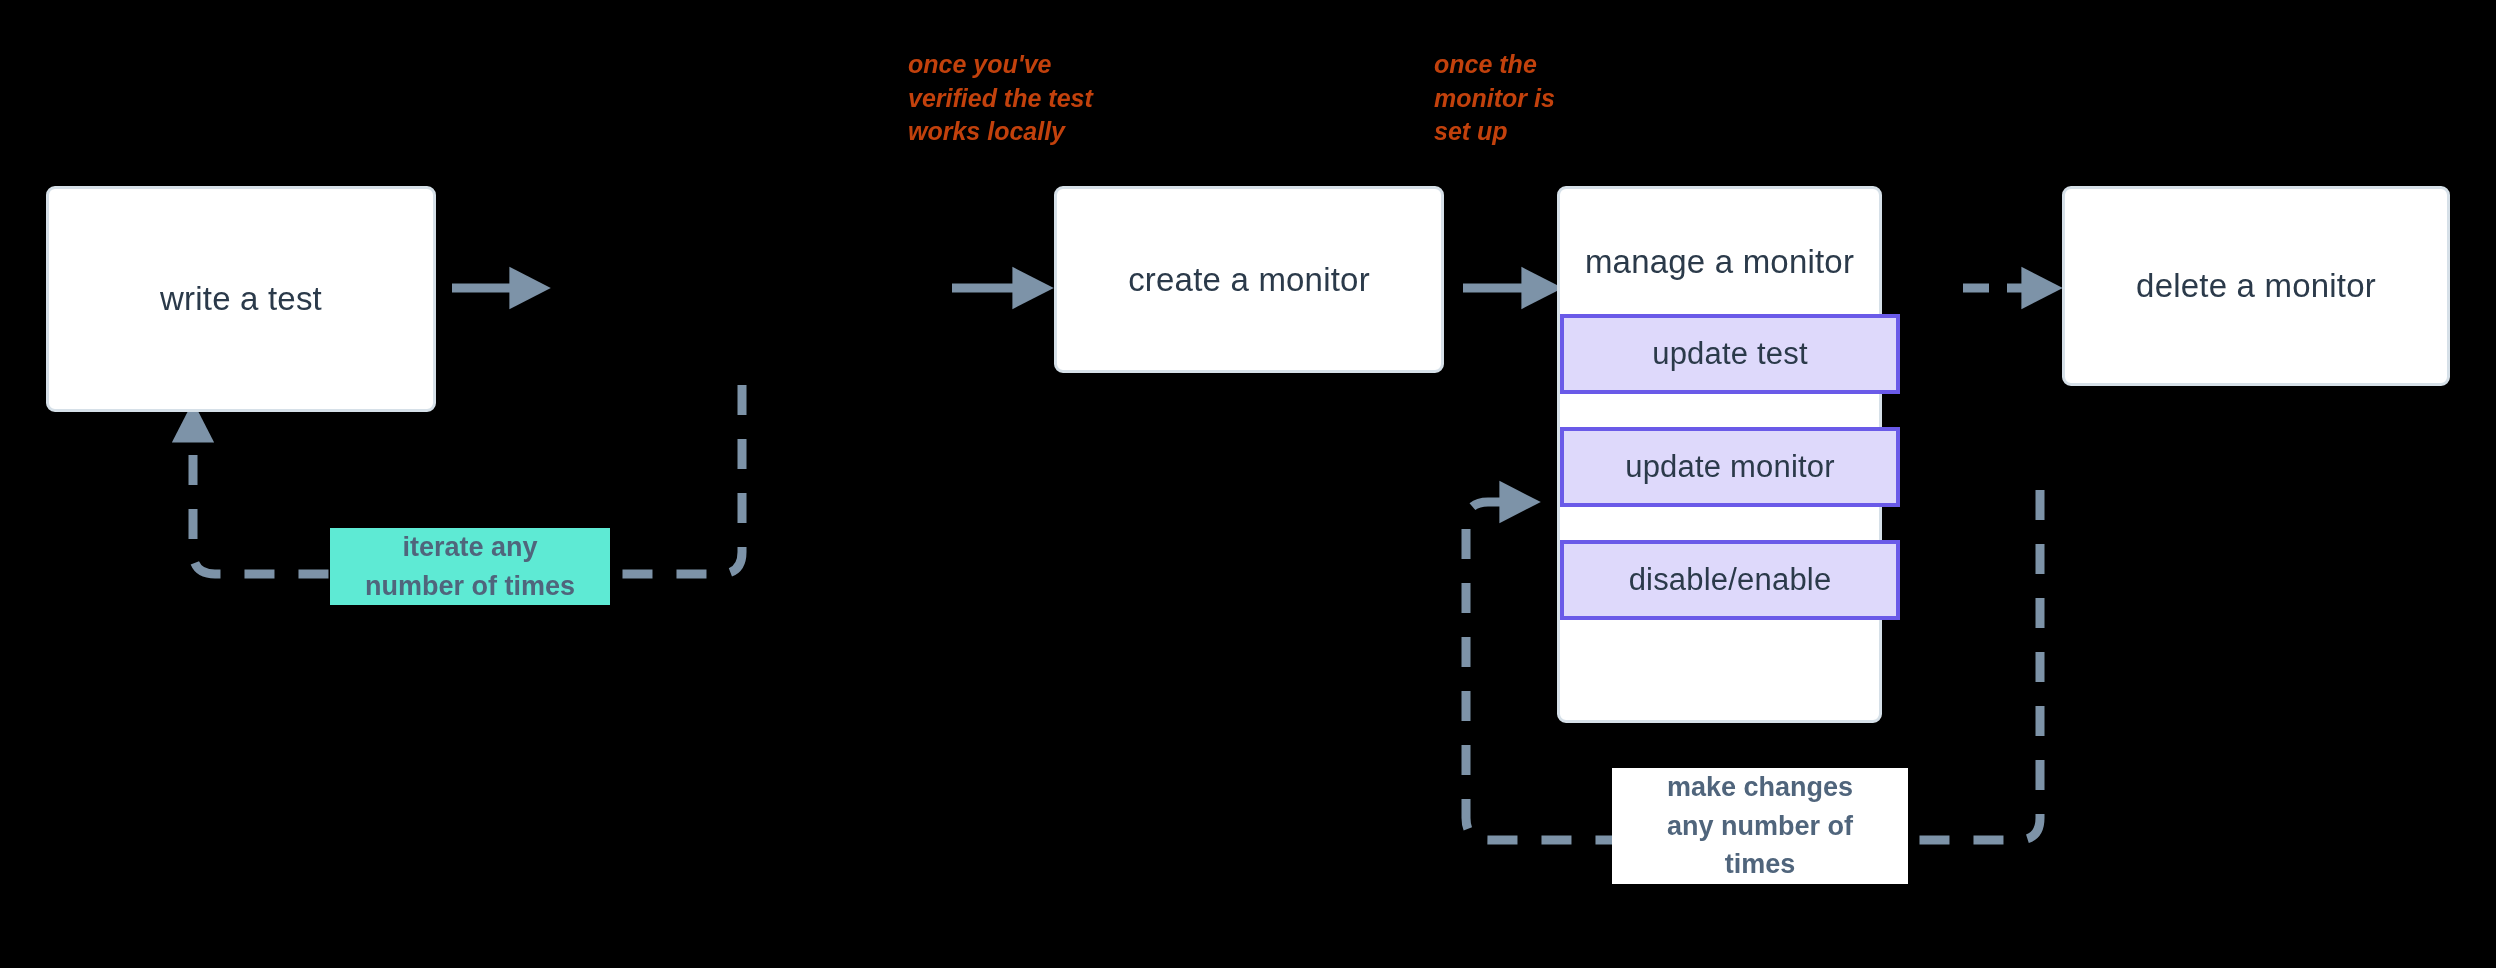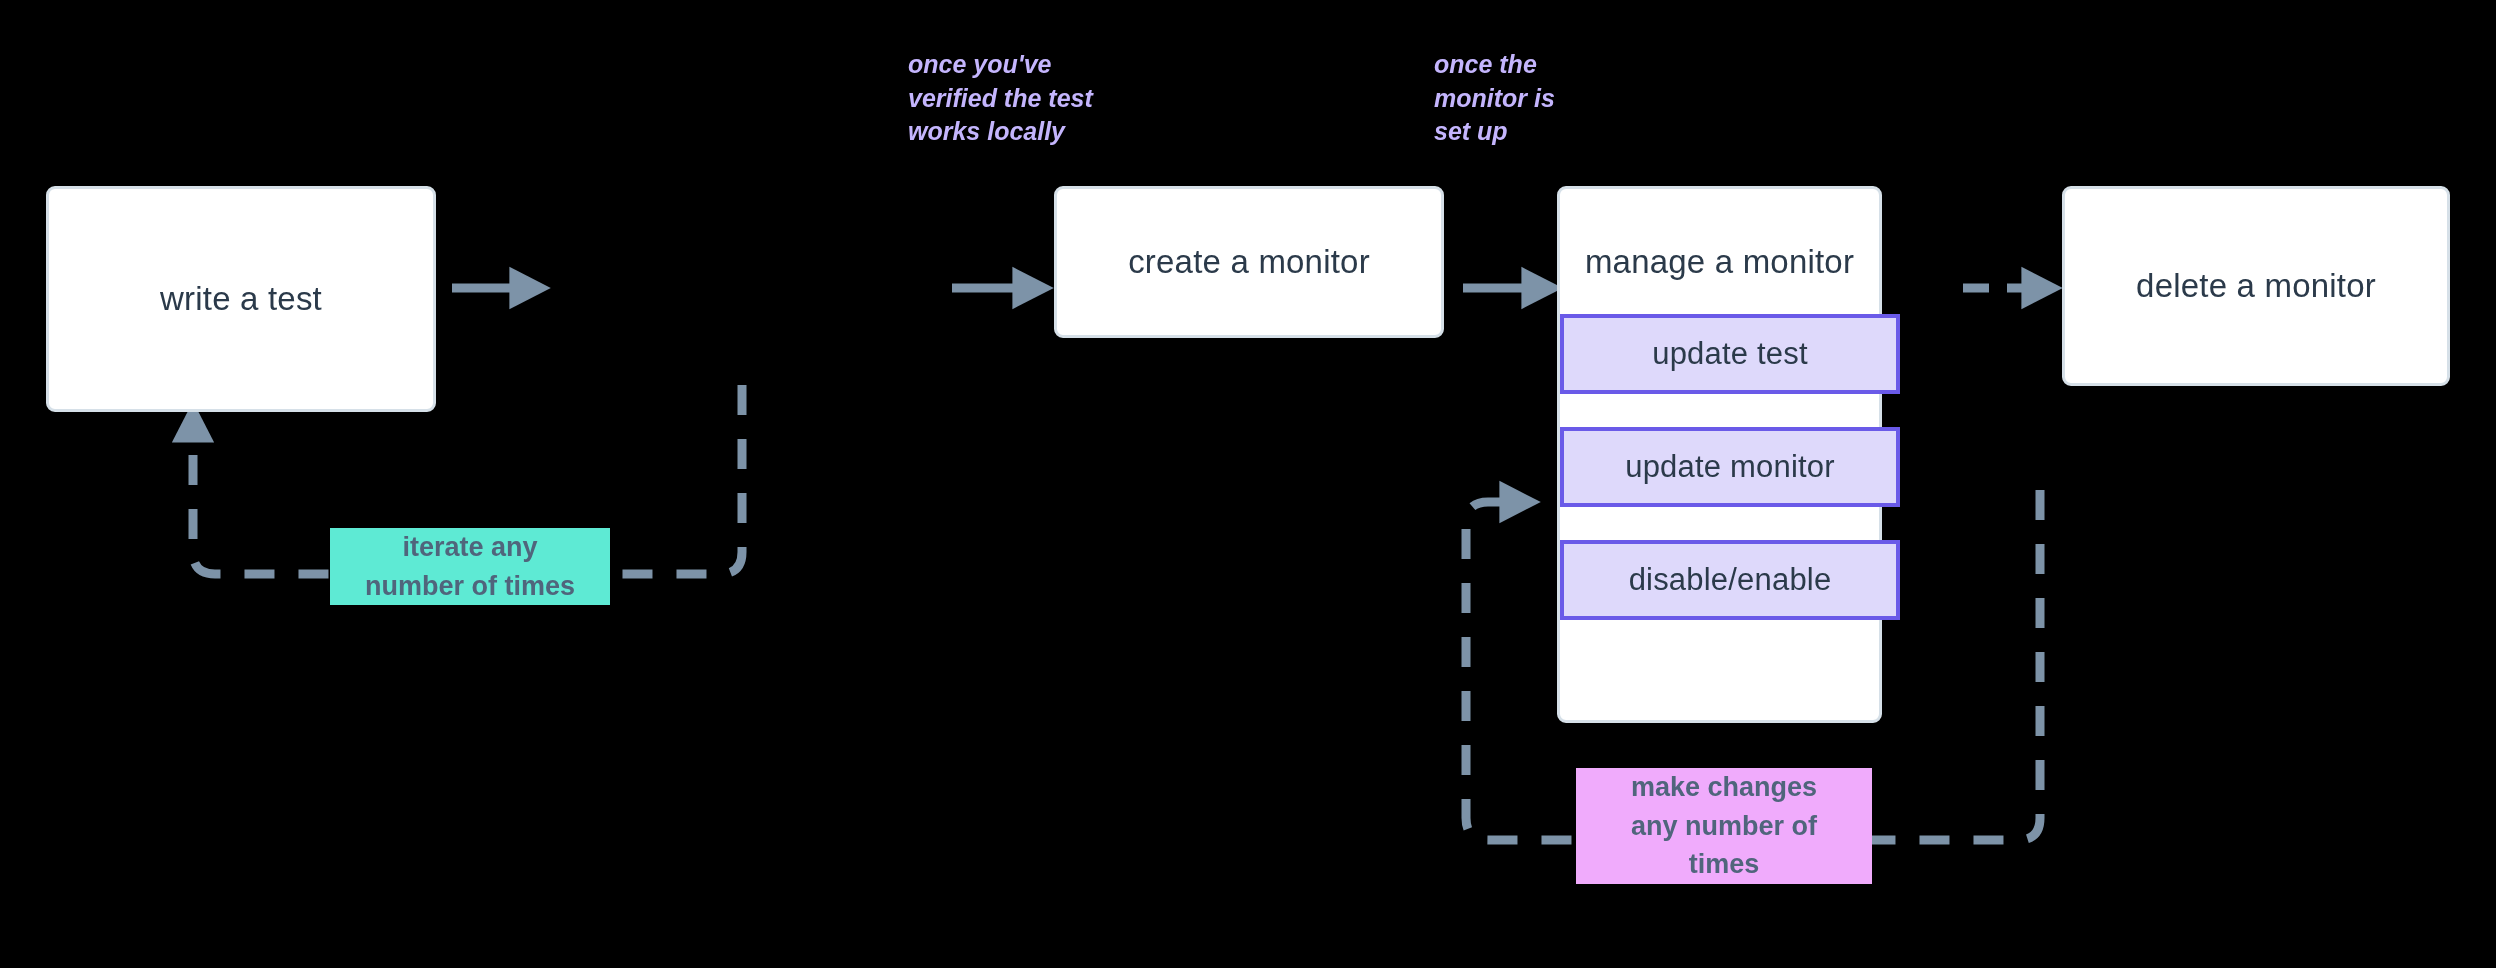--- a/index.html
+++ b/index.html
@@ -60,21 +60,21 @@
     color: #2b3a4a;
     font-size: 31px;
     width: 340px;
     height: 80px;
   }
   .subnode-wrap {
     margin-top: 33px;
   }
   .annot {
     position: absolute;
-    color: #c4b5fd;
+    color: #c2410c;
     font-size: 25px;
     font-style: italic;
     font-weight: 600;
     line-height: 1.34;
     white-space: pre-line;
     z-index: 3;
   }
   .edge-label {
     position: absolute;
     color: #50657c;
@@ -112,21 +112,21 @@
     <path d="M 742 385 L 742 552 Q 742 574 720 574 L 215 574 Q 193 574 193 552 L 193 412" fill="none" stroke="#7d93a8" stroke-width="9" stroke-dasharray="30 24" stroke-linecap="butt" marker-end="url(#arrowhead-up)"></path>
 
     <path d="M 2040 490 L 2040 818 Q 2040 840 2018 840 L 1488 840 Q 1466 840 1466 818 L 1466 524 Q 1466 502 1488 502 L 1530 502" fill="none" stroke="#7d93a8" stroke-width="9" stroke-dasharray="30 24" stroke-linecap="butt" marker-end="url(#arrowhead)"></path>
   </svg>
 
   <div class="node" style="left:46px; top:186px; width:390px; height:226px;">
     <span>write a test</span>
   </div>
 
 
-  <div class="node" style="left:1054px; top:186px; width:390px; height:152px;">
+  <div class="node" style="left:1054px; top:186px; width:390px; height:187px;">
     <span>create a monitor</span>
   </div>
 
   <div class="node node-stacked" style="left:1557px; top:186px; width:325px; height:537px;">
     <div class="stack-title">manage a monitor</div>
 
     <div class="subnode-wrap">
       <div class="subnode">
         <span>update test</span>
       </div>
@@ -151,17 +151,17 @@
 verified the test
 works locally</div>
 
   <div class="annot" style="left:1434px; top:48px;">once the
 monitor is
 set up</div>
 
   <div class="edge-label" style="left:330px; top:528px; width:260px; background:#5eead4; padding:0 10px;">iterate any
 number of times</div>
 
-  <div class="edge-label" style="left:1576px; top:768px; width:280px; background:#f0abfc; padding:0 8px;">make changes
+  <div class="edge-label" style="left:1612px; top:768px; width:280px; background:#ffffff; padding:0 8px;">make changes
 any number of
 times</div>
 
 </div>
 
 </body></html>

